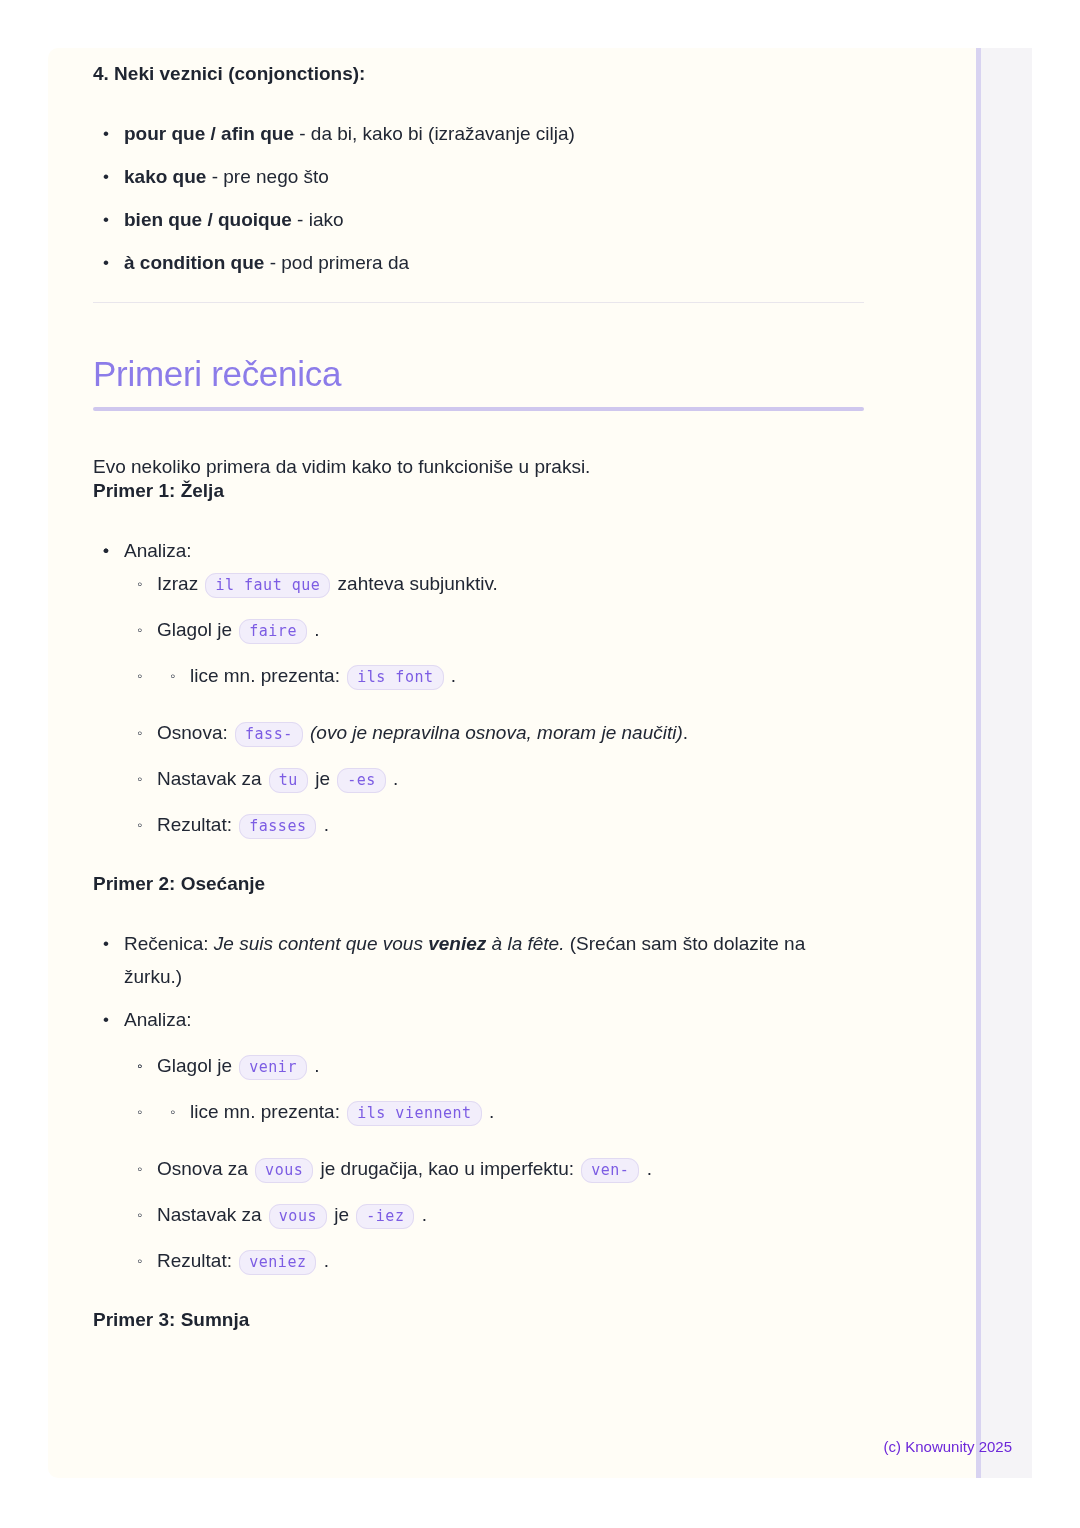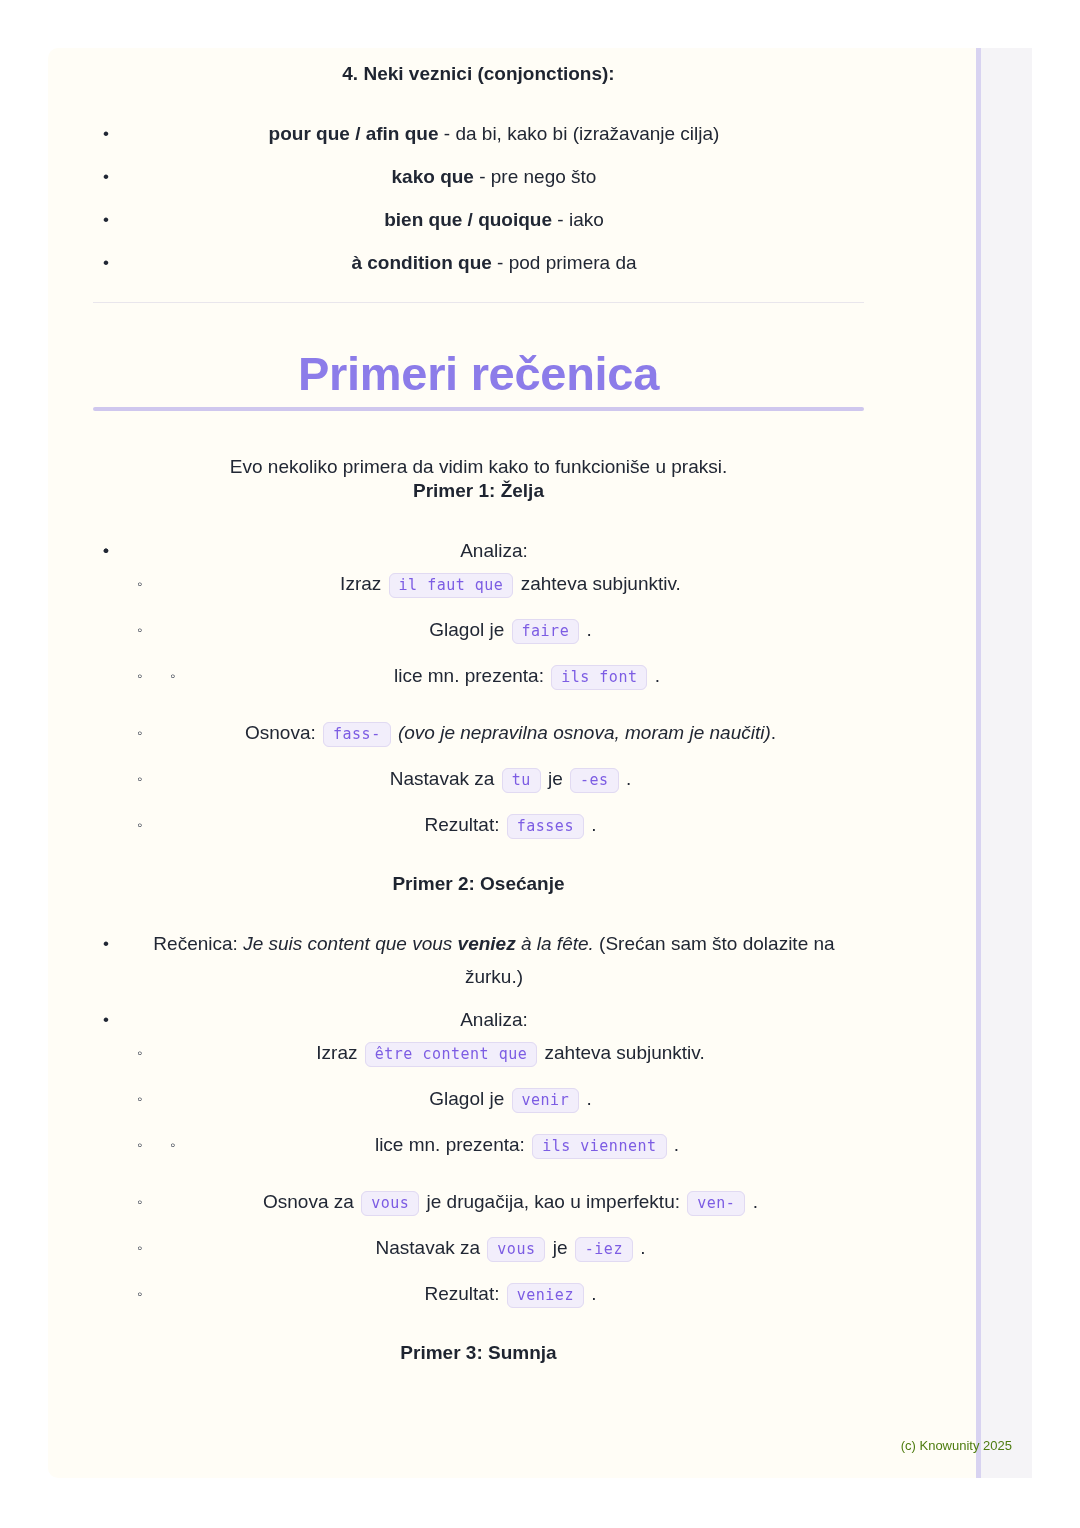--- a/index.html
+++ b/index.html
@@ -13,53 +13,53 @@
     background:#FFFDF6;border-radius:10px 0 0 10px;
   }
   .right-strip{
     position:absolute;left:976px;top:48px;width:5px;height:1430px;
     background:#D8D3F1;
   }
   .right-panel{
     position:absolute;left:981px;top:48px;width:51px;height:1430px;
     background:#F5F4F7;
   }
-  .content{padding:14px 112px 0 45px;text-align:center;}
+  .content{padding:14px 112px 0 45px;}
   h3.sub{font-size:19px;line-height:24px;font-weight:bold;margin:0;color:#1E2430;}
   h3.mt-p1{}
   h3.mt-p2,h3.mt-p3{margin-top:31px;}
   .blist{margin-top:31px;}
   .li{position:relative;padding-left:31px;line-height:33px;margin-bottom:10px;}
   .li .mk{position:absolute;left:10px;top:0;font-size:17px;}
   .blist .li:last-child{margin-bottom:0;}
   .circle-list{margin-left:44px;margin-top:2px;}
   .cli{position:relative;padding-left:20px;line-height:30px;margin-bottom:15px;}
   .cli .mk{position:absolute;left:0;top:0;font-size:15px;color:#3a4150;}
   .cli.double{padding-left:53px;}
   .cli .mk2{left:33px;}
   .cli.gap{margin-top:26px;}
   .circle-list .cli:last-child{margin-bottom:0;}
   .b{font-weight:bold;}
   .i{font-style:italic;}
   .bi{font-weight:bold;font-style:italic;}
   .code{
     font-family:"DejaVu Sans Mono",monospace;font-size:15px;font-weight:500;
-    color:#7C5CE3;background:#F2EEFB;border:1px solid #E1DAF2;border-radius:6px;
+    color:#7C5CE3;background:#F2EEFB;border:1px solid #E1DAF2;border-radius:11px;
     padding:2px 9px 3px;margin:0 2px;white-space:nowrap;letter-spacing:0.5px;
   }
   .hr-thin{height:1px;background:#E9E6EC;border:none;margin:23px 0 0;}
   h1.examples{
-    font-size:47px;line-height:42px;font-weight:bold;margin:50px 0 0;
+    font-size:35px;line-height:42px;font-weight:normal;margin:50px 0 0;
     color:#8C7CE9;letter-spacing:-0.3px;
   }
   .underline{height:4px;background:#CFC7EE;border-radius:2px;margin-top:12px;}
   p.intro{margin:44px 0 0;font-size:19px;line-height:24px;}
   .footer{
     position:absolute;top:1438px;right:68px;z-index:5;
-    font-size:13px;color:#4d7c0f;
+    font-size:15px;color:#6d28d9;
   }
 </style>
 </head>
 <body>
 
 <div class="card">
   <div class="content">
 
     <h3 class="sub">4. Neki veznici (conjonctions):</h3>
     <div class="blist">
@@ -89,21 +89,21 @@
         <div class="cli"><span class="mk">◦</span><span><span>Nastavak za </span><span class="code">tu</span><span> je </span><span class="code">-es</span><span> .</span></span></div>
         <div class="cli"><span class="mk">◦</span><span><span>Rezultat: </span><span class="code">fasses</span><span> .</span></span></div>
       </div>
 
     <h3 class="sub mt-p2">Primer 2: Osećanje</h3>
     <div class="blist">
         <div class="li"><span class="mk">•</span><span><span>Rečenica: </span><span class="i">Je suis content que vous </span><span class="bi">veniez</span><span class="i"> à la fête.</span><span> (Srećan sam što dolazite na žurku.)</span></span></div>
         <div class="li"><span class="mk">•</span><span><span>Analiza:</span></span></div>
       </div>
     <div class="circle-list">
-        <div class="cli"><span class="mk">◦</span><span><span>Izraz </span><span class="code">être content que</span><span> zahteva subjunktiv.</span></span></div>
+        <div class="cli"><span class="mk">◦</span></div>
         <div class="cli"><span class="mk">◦</span><span><span>Glagol je </span><span class="code">venir</span><span> .</span></span></div>
         <div class="cli double"><span class="mk">◦</span><span class="mk mk2">◦</span><span><span>lice mn. prezenta: </span><span class="code">ils viennent</span><span> .</span></span></div>
         <div class="cli gap"><span class="mk">◦</span><span><span>Osnova za </span><span class="code">vous</span><span> je drugačija, kao u imperfektu: </span><span class="code">ven-</span><span> .</span></span></div>
         <div class="cli"><span class="mk">◦</span><span><span>Nastavak za </span><span class="code">vous</span><span> je </span><span class="code">-iez</span><span> .</span></span></div>
         <div class="cli"><span class="mk">◦</span><span><span>Rezultat: </span><span class="code">veniez</span><span> .</span></span></div>
       </div>
 
     <h3 class="sub mt-p3">Primer 3: Sumnja</h3>
 
   </div>

